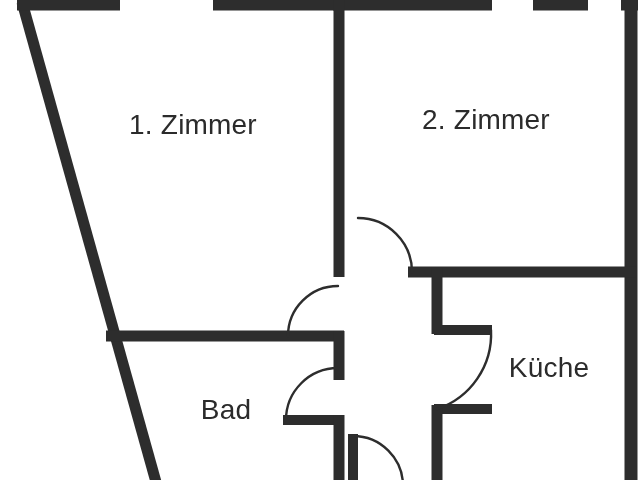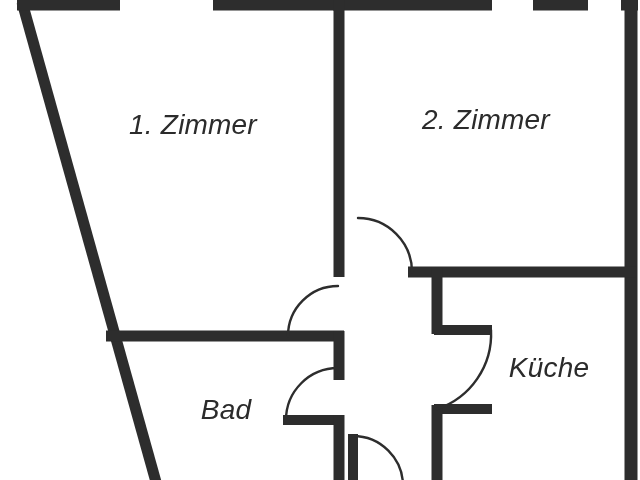--- a/index.html
+++ b/index.html
@@ -11,21 +11,20 @@
     width: 640px;
     height: 480px;
     overflow: hidden;
     font-family: "Liberation Sans", sans-serif;
   }
   #floorplan-root {
     position: relative;
     width: 640px;
     height: 480px;
     background: #ffffff;
-    font-style: italic;
   }
   #floorplan-svg {
     display: block;
     width: 640px;
     height: 480px;
   }
   .room-label {
     font-family: "Liberation Sans", sans-serif;
     font-size: 28px;
     fill: #2b2b2b;

